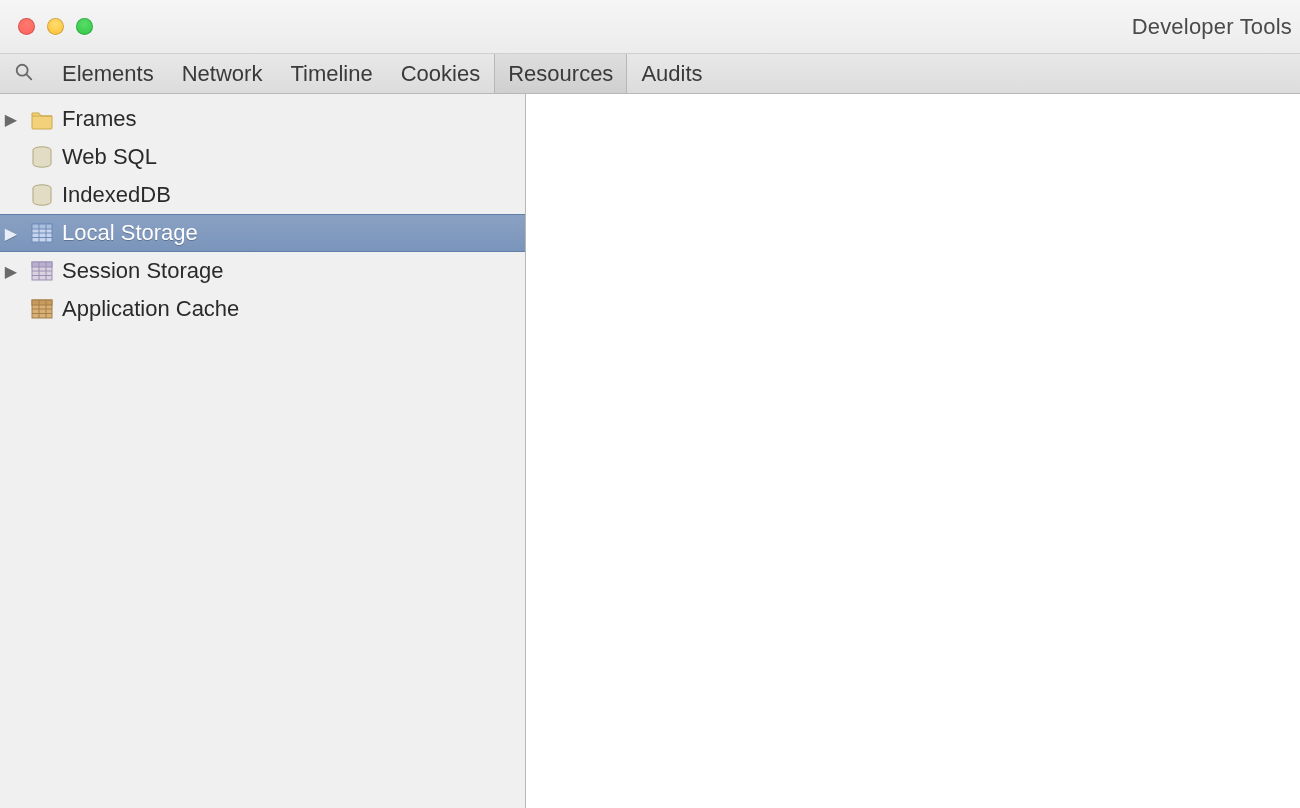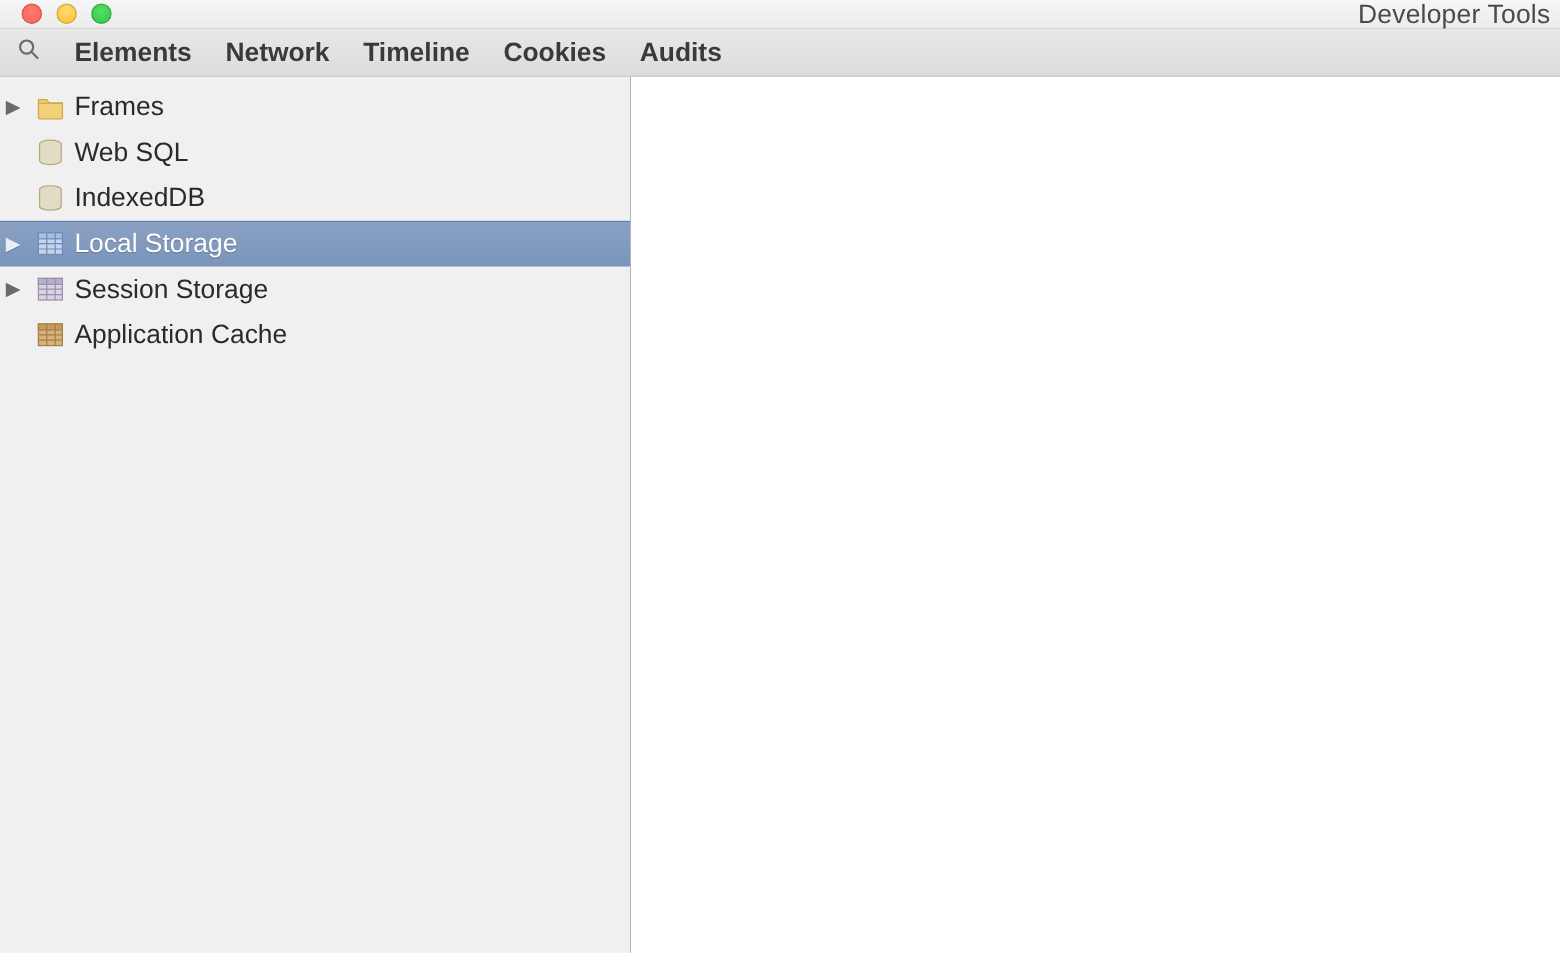--- a/index.html
+++ b/index.html
@@ -6,21 +6,21 @@
   html, body {
     margin: 0; padding: 0;
     width: 1300px; height: 808px;
     font-family: "Helvetica Neue", "Lucida Grande", Arial, sans-serif;
     background: #fff;
     overflow: hidden;
     color: #2a2a2a;
   }
   
   .titlebar {
-    height: 24px;
+    height: 54px;
     background: linear-gradient(to bottom, #f6f6f6 0%, #ececec 100%);
     border-bottom: 1px solid #cfcfcf;
     display: flex;
     align-items: center;
     position: relative;
   }
   .traffic-lights {
     display: flex;
     gap: 12px;
     padding-left: 18px;
@@ -57,21 +57,20 @@
   }
   .tabbar .search-btn svg { width: 20px; height: 20px; }
   .tab {
     display: flex;
     align-items: center;
     padding: 0 14px;
     font-size: 22px;
     color: #3a3a3a;
     cursor: default;
     position: relative;
-    font-weight: bold;
   }
   .tab.active {
     background: linear-gradient(to bottom, #dedede 0%, #cfcfcf 100%);
     box-shadow: inset 1px 0 0 #b7b7b7, inset -1px 0 0 #b7b7b7;
   }
   
   .body {
     display: flex;
     height: calc(808px - 38px - 40px);
   }
@@ -195,20 +194,23 @@
     </div>
   <div class="tab">
       <span>Network</span>
     </div>
   <div class="tab">
       <span>Timeline</span>
     </div>
   <div class="tab">
       <span>Cookies</span>
     </div>
+  <div class="tab active">
+      <span>Resources</span>
+    </div>
   <div class="tab">
       <span>Audits</span>
     </div>
 </div>
 
 <div class="body">
   <div class="sidebar">
     <div class="tree">
 
       <div class="tree-row">

